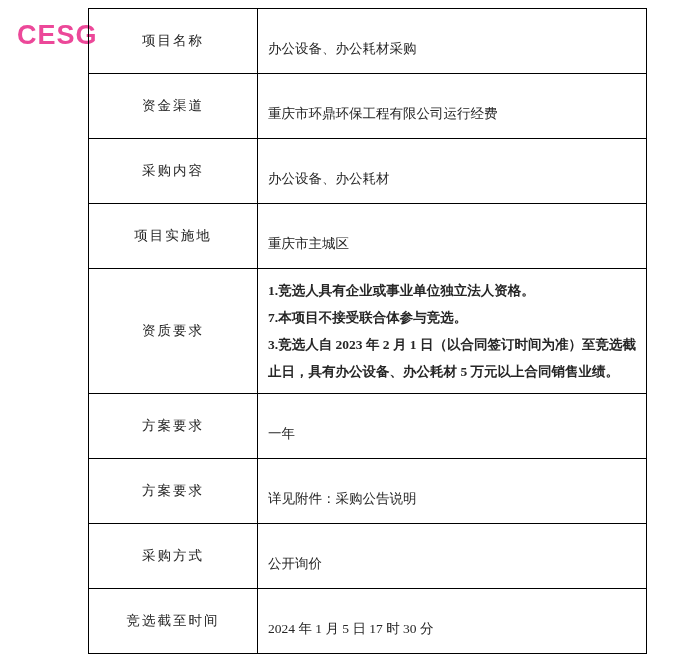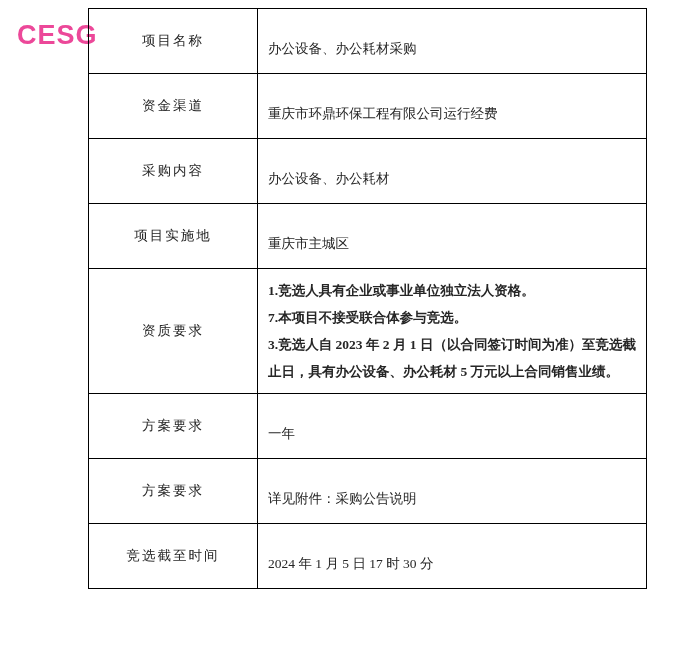--- a/index.html
+++ b/index.html
@@ -104,20 +104,24 @@
     <td class="label-cell">方案要求</td>
     <td class="value-cell">一年</td>
   </tr>
 
 
   <tr>
     <td class="label-cell">方案要求</td>
     <td class="value-cell">详见附件：采购公告说明</td>
   </tr>
 
+  <tr>
+    <td class="label-cell">采购方式</td>
+    <td class="value-cell">公开询价</td>
+  </tr>
 
 
   <tr>
     <td class="label-cell">竞选截至时间</td>
     <td class="value-cell">2024 年 1 月 5 日 17 时 30 分</td>
   </tr>
 
 </tbody>
   </table>
 </div>

